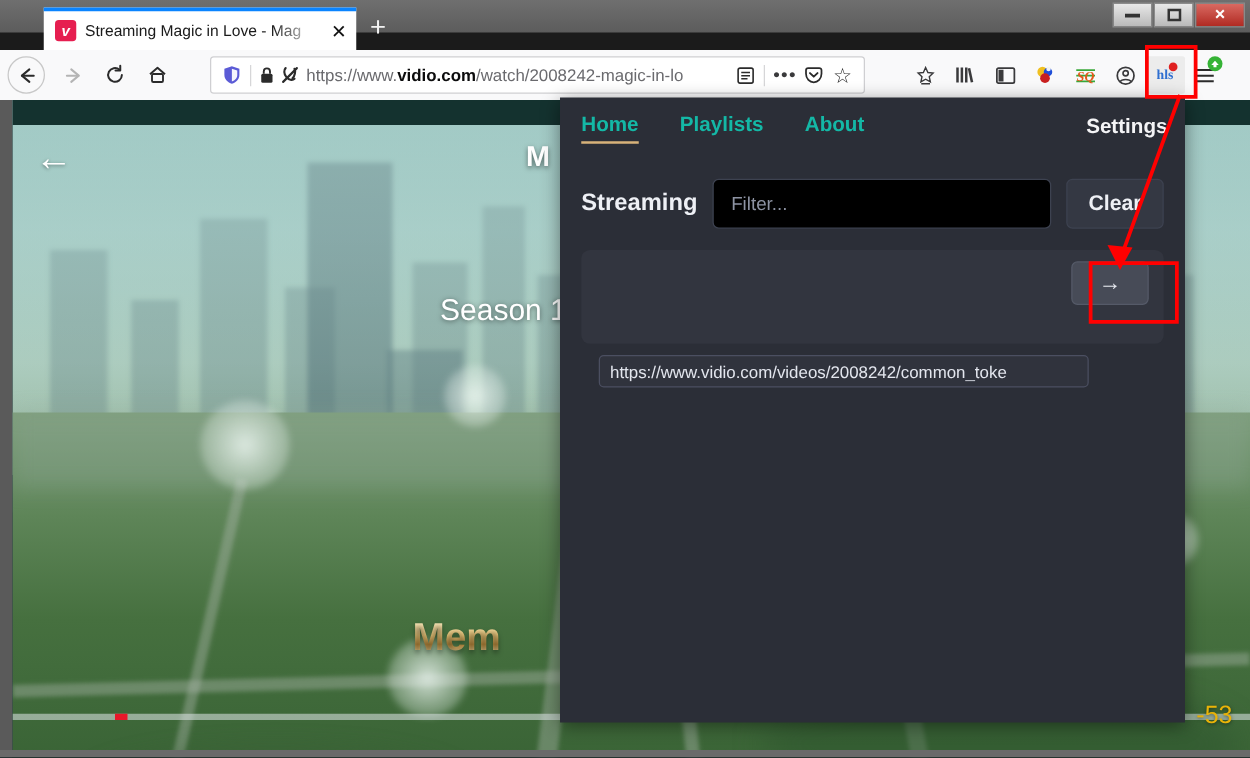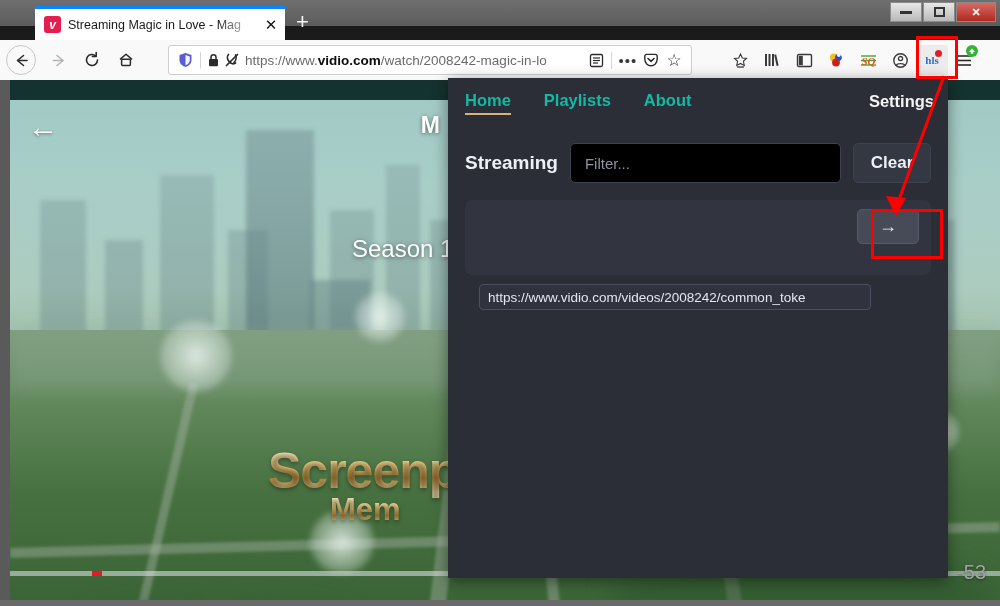--- a/index.html
+++ b/index.html
@@ -202,21 +202,21 @@
     position: absolute; left: 320px; top: 412px;
     font-size: 31px; font-weight: bold;
     background: linear-gradient(#fff3cf 8%, #e8c477 45%, #b8893c 65%, #f3dda6 90%);
     -webkit-background-clip: text; background-clip: text;
     color: transparent;
     text-shadow: 0 2px 4px rgba(0,0,0,.35);
     white-space: nowrap;
   }
   .countdown {
     position: absolute; right: 14px; bottom: 22px;
-    color: #a3a3a3; font-size: 20px;
+    color: #eab308; font-size: 20px;
     text-shadow: 0 1px 3px rgba(0,0,0,.5);
     margin-left: 12px;
   }
   .progressbar {
     position: absolute; left: 0; bottom: 30px; width: 990px; height: 5px;
     background: rgba(225,232,235,0.55);
   }
   .progress-played {
     position: absolute; left: 82px; top: 0; width: 10px; height: 5px;
     background: #e8182a;
@@ -505,21 +505,20 @@
       <div class="blob" style="left:150px; top:240px; width:72px; height:72px;"></div>
       <div class="blob" style="left:345px; top:212px; width:50px; height:50px;"></div>
       <div class="blob" style="left:300px; top:430px; width:64px; height:64px;"></div>
       <div class="blob" style="left:905px; top:330px; width:44px; height:44px;"></div>
 
       <div class="vid-topbar"></div>
       <div class="back-arrow">←</div>
       <div class="vid-title" style="right:560px;">M</div>
       <div class="vid-sub">Season 1 •</div>
 
-      <div class="screen-title">Screenp</div>
       <div class="screen-sub">Mem</div>
 
       <div class="progressbar">
         <div class="progress-played"></div>
       </div>
       <div class="countdown">-53</div>
     </div>
     <div class="page-bottomframe"></div>
   </div>
 

